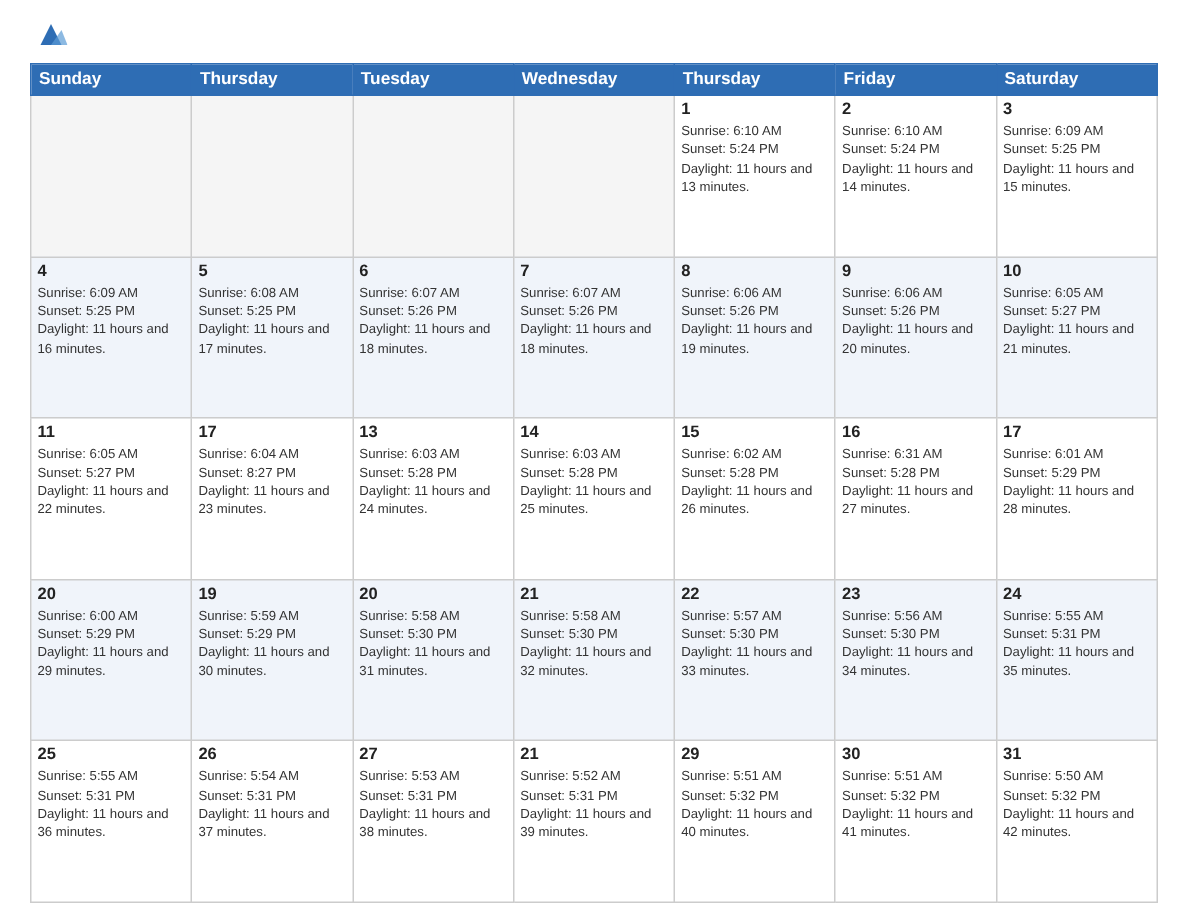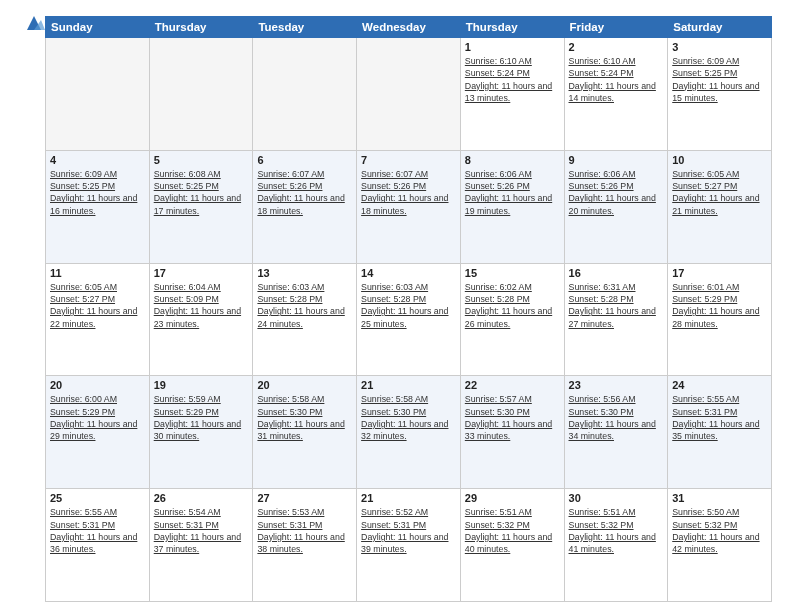--- a/index.html
+++ b/index.html
@@ -8,21 +8,21 @@
       background: #fff;
       width: 792px;
       height: 612px;
       overflow: hidden;
     }
     .page {
       width: 792px;
       height: 612px;
       padding: 16px 20px 10px 20px;
       display: flex;
-      flex-direction: row;
+      flex-direction: column;
     }
     .header {
       display: flex;
       justify-content: space-between;
       align-items: flex-start;
       margin-bottom: 8px;
     }
     .logo {
       display: flex;
       align-items: center;
@@ -95,21 +95,20 @@
       font-size: 11px;
       font-weight: bold;
       display: block;
       margin-bottom: 2px;
       color: #222;
     }
     .day-info {
       font-size: 8.8px;
       line-height: 1.4;
       color: #333;
-      text-decoration: underline;
     }
   </style>
 </head>
 <body>
 
 <div class="page">
   <div class="header">
     <div class="logo">
       <div class="logo-text">
         <span class="logo-general"></span>
@@ -222,21 +221,21 @@
           <td>
             <span class="day-num">11</span>
             <div class="day-info">Sunrise: 6:05 AM
 Sunset: 5:27 PM
 Daylight: 11 hours
 and 22 minutes.</div>
           </td>
           <td>
             <span class="day-num">17</span>
             <div class="day-info">Sunrise: 6:04 AM
-Sunset: 5:09 PM
+Sunset: 8:27 PM
 Daylight: 11 hours
 and 23 minutes.</div>
           </td>
           <td>
             <span class="day-num">13</span>
             <div class="day-info">Sunrise: 6:03 AM
 Sunset: 5:28 PM
 Daylight: 11 hours
 and 24 minutes.</div>
           </td>

